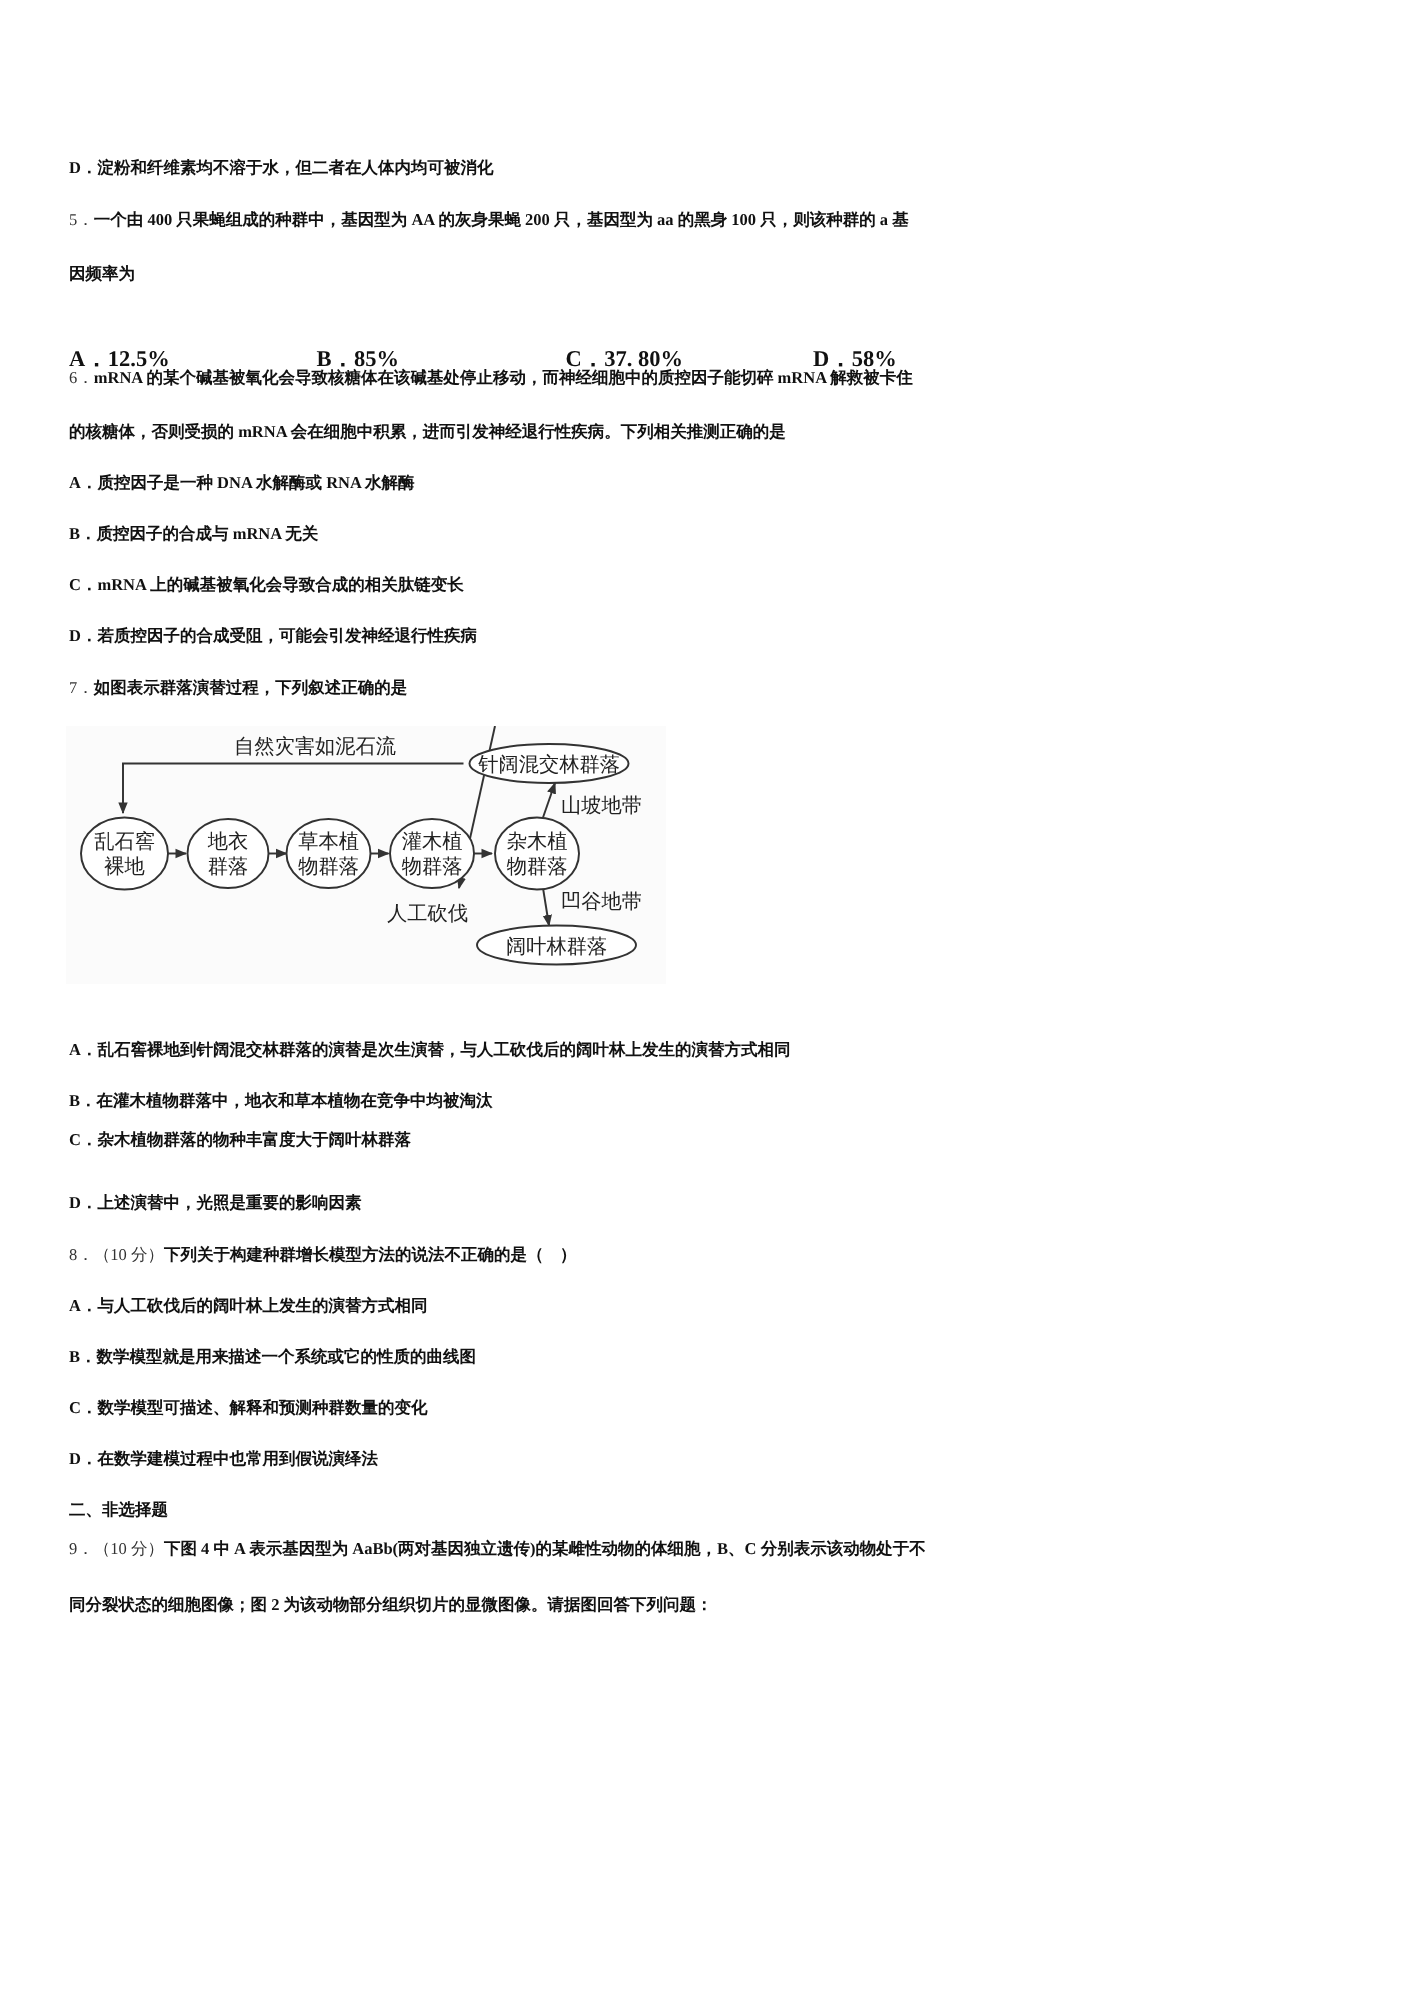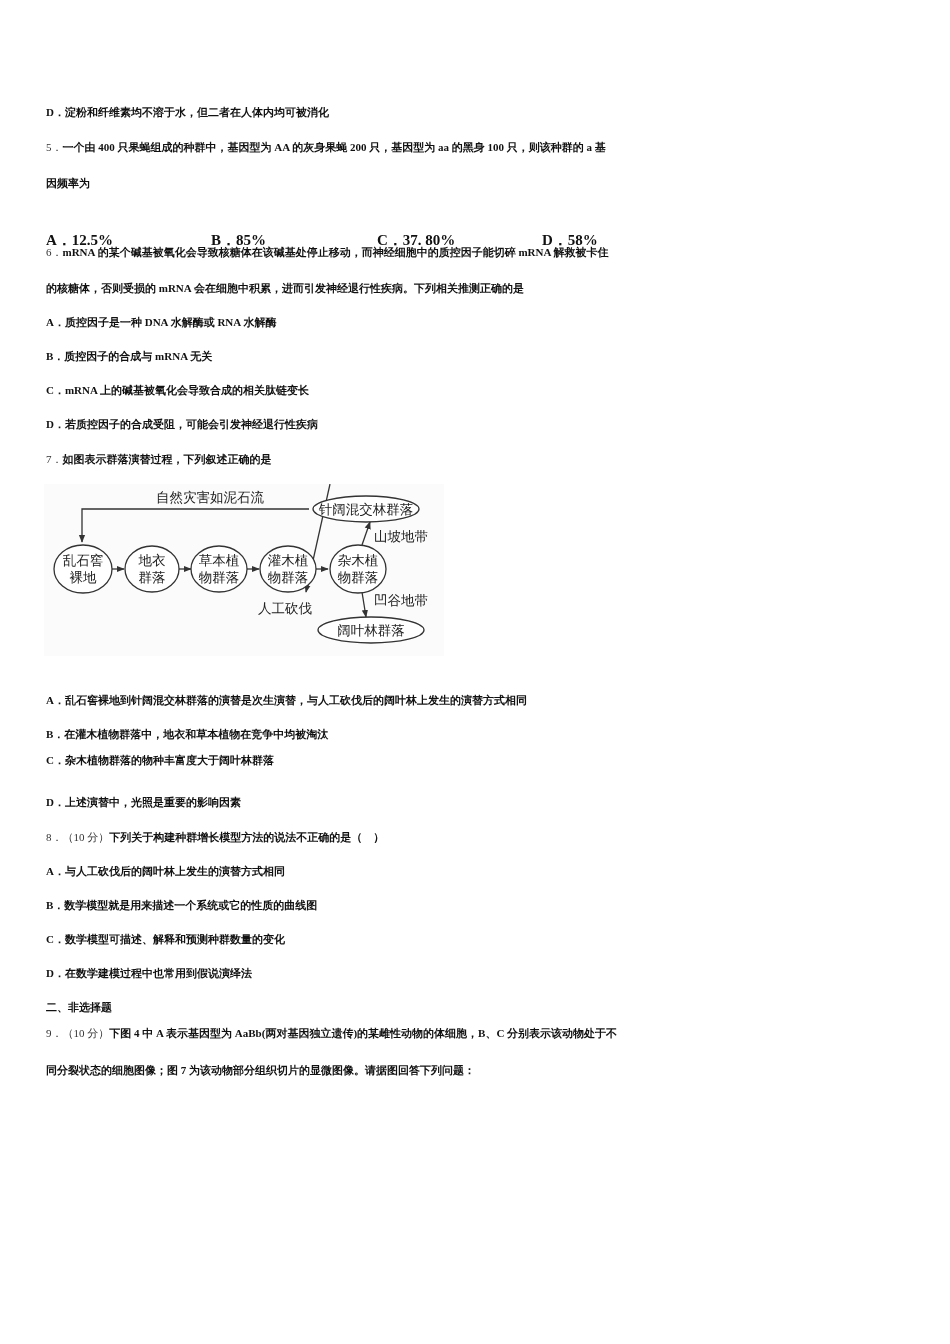--- a/index.html
+++ b/index.html
@@ -108,13 +108,13 @@
 <div class="line b" style="top:861px"><span>A．</span><span>与人工砍伐后的阔叶林上发生的演替方式相同</span></div>
 <div class="line b" style="top:895px"><span>B．</span><span>数学模型就是用来描述一个系统或它的性质的曲线图</span></div>
 <div class="line b" style="top:929px"><span>C．</span><span>数学模型可描述、解释和预测种群数量的变化</span></div>
 <div class="line b" style="top:963px"><span>D．</span><span>在数学建模过程中也常用到假说演绎法</span></div>
 
 <div class="line b" style="top:997px">二、非选择题</div>
 
 <div class="line" style="top:1023px">
   <span class="qn">9．</span><span class="qn">（10 分）</span><span class="b">下图 4 中 A 表示基因型为 AaBb(两对基因独立遗传)的某雌性动物的体细胞，B、C 分别表示该动物处于不</span>
 </div>
-<div class="line b" style="top:1060px">同分裂状态的细胞图像；图 7 为该动物部分组织切片的显微图像。请据图回答下列问题：</div>
+<div class="line b" style="top:1060px">同分裂状态的细胞图像；图 2 为该动物部分组织切片的显微图像。请据图回答下列问题：</div>
 
 </body></html>

